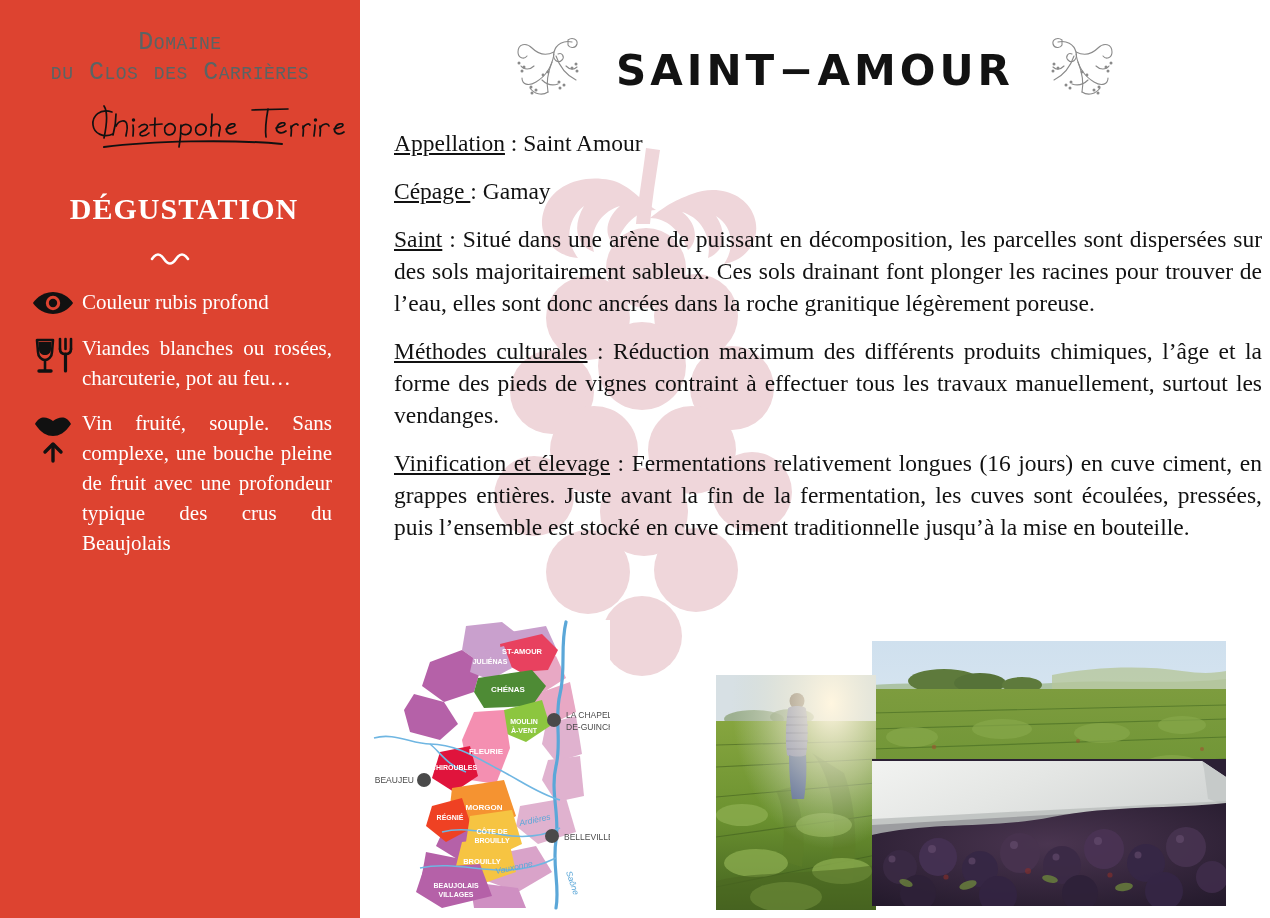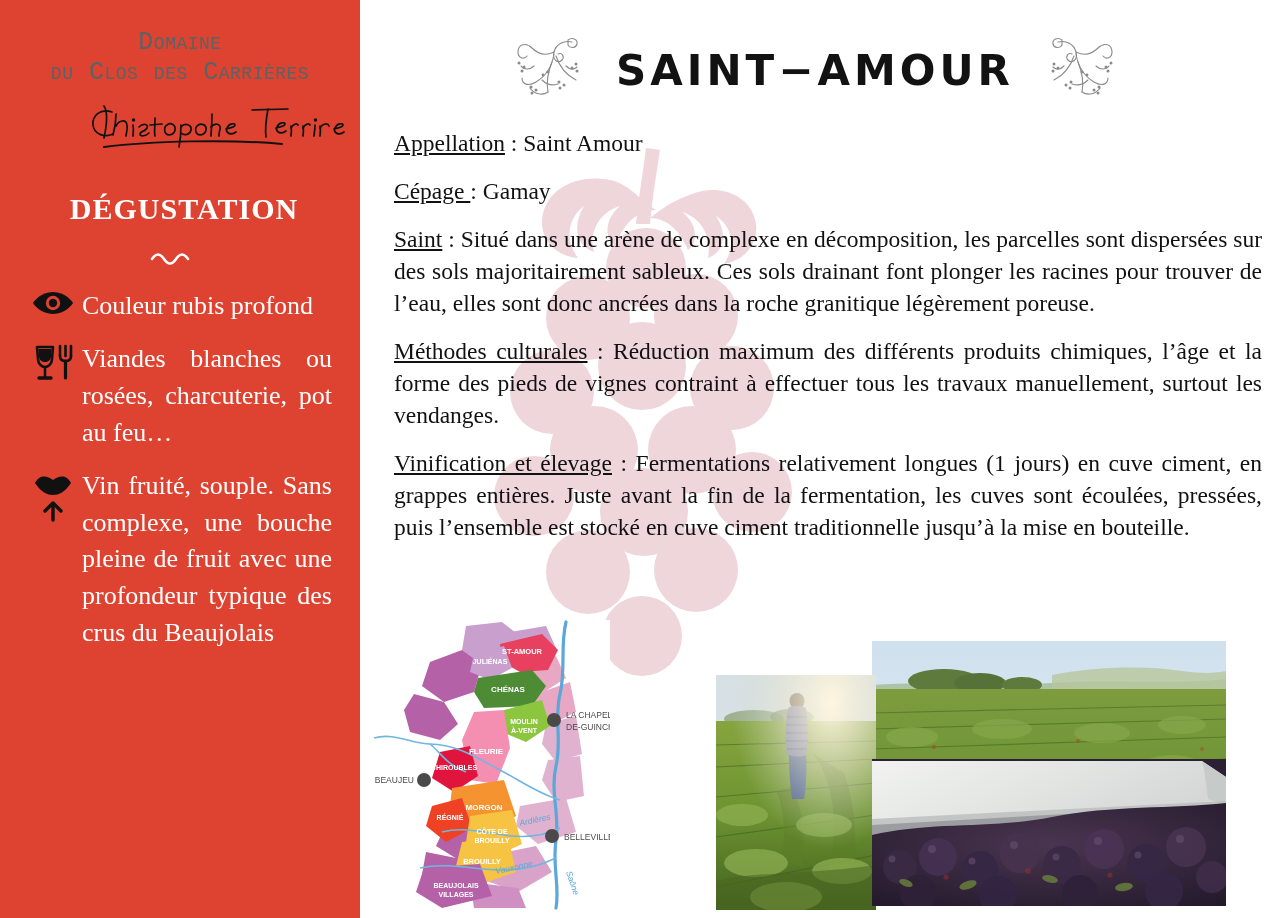--- a/index.html
+++ b/index.html
@@ -56,21 +56,21 @@
     padding: 0 28px 0 24px;
     margin-bottom: 14px;
   }
   .tasting-icon {
     width: 58px; min-width: 58px;
     padding-top: 4px;
     display: flex; justify-content: center;
   }
   .tasting-text {
     flex: 1;
-    font-size: 26px;
+    font-size: 21px;
     line-height: 1.42;
     text-align: justify;
     text-align-last: left;
     color: #ffffff;
     padding-top: 2px;
     hyphens: none;
   }
 
   
   #main {
@@ -356,29 +356,29 @@
 
     <p class="para short">
       <span class="lbl">Appellation</span><span> : </span><span>Saint Amour</span>
     </p>
 
     <p class="para short">
       <span class="lbl">Cépage </span><span>: </span><span>Gamay</span>
     </p>
 
     <p class="para">
-      <span class="lbl">Saint</span><span> : </span><span>Situé dans une arène de complexe en décomposition, les parcelles sont dispersées sur des sols majoritairement sableux. Ces sols drainant font plonger les racines pour trouver de l’eau, elles sont donc ancrées dans la roche granitique légèrement poreuse.</span>
+      <span class="lbl">Saint</span><span> : </span><span>Situé dans une arène de puissant en décomposition, les parcelles sont dispersées sur des sols majoritairement sableux. Ces sols drainant font plonger les racines pour trouver de l’eau, elles sont donc ancrées dans la roche granitique légèrement poreuse.</span>
     </p>
 
     <p class="para">
       <span class="lbl">Méthodes culturales</span><span> : </span><span>Réduction maximum des différents produits chimiques, l’âge et la forme des pieds de vignes contraint à effectuer tous les travaux manuellement, surtout les vendanges.</span>
     </p>
 
     <p class="para">
-      <span class="lbl">Vinification et élevage</span><span> : </span><span>Fermentations relativement longues (1 jours) en cuve ciment, en grappes entières. Juste avant la fin de la fermentation, les cuves sont écoulées, pressées, puis l’ensemble est stocké en cuve ciment traditionnelle jusqu’à la mise en bouteille.</span>
+      <span class="lbl">Vinification et élevage</span><span> : </span><span>Fermentations relativement longues (16 jours) en cuve ciment, en grappes entières. Juste avant la fin de la fermentation, les cuves sont écoulées, pressées, puis l’ensemble est stocké en cuve ciment traditionnelle jusqu’à la mise en bouteille.</span>
     </p>
 
   </div>
 
   <div id="figures">
 
     <div id="map-fig">
       <svg viewBox="0 0 240 290" width="240" height="290" aria-hidden="true">
         <rect width="240" height="290" fill="#ffffff"></rect>
 

